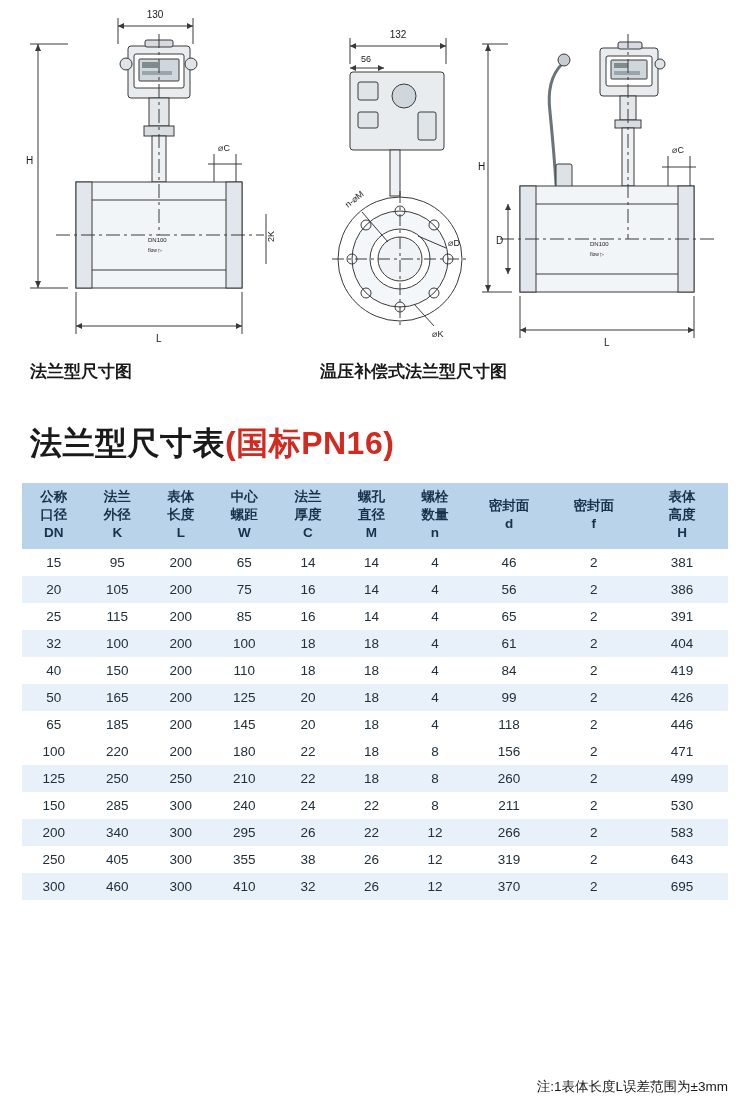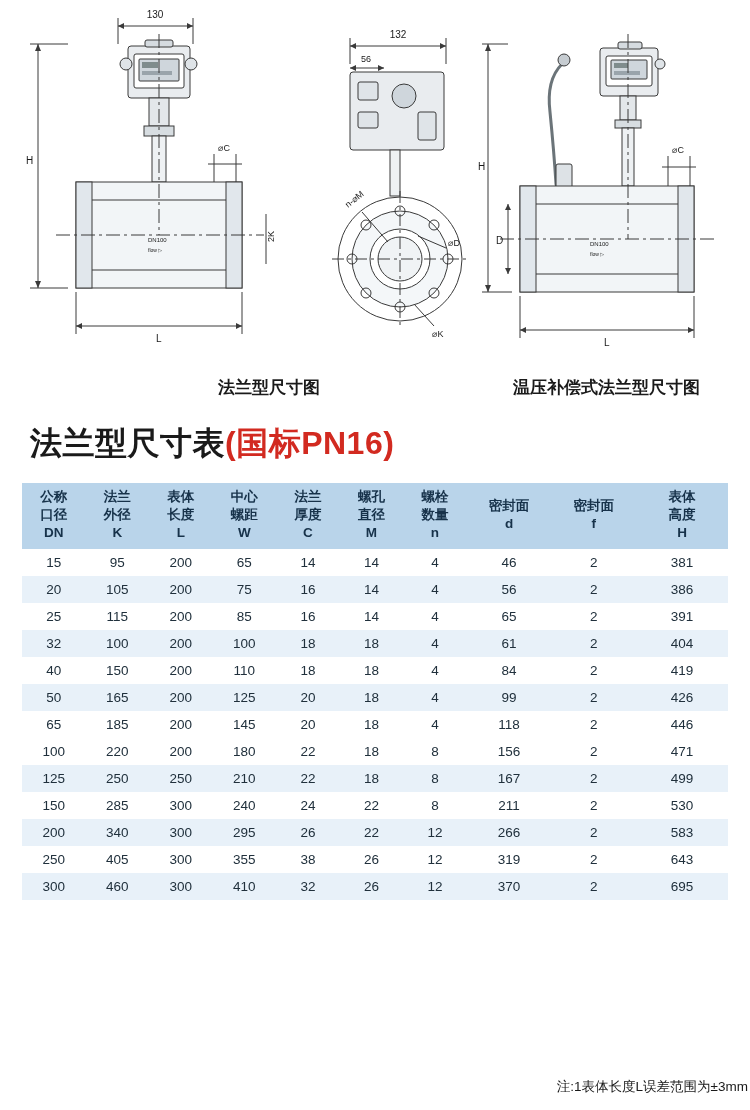--- a/index.html
+++ b/index.html
@@ -15,22 +15,21 @@
     position:relative;
     width:628px;height:400px;
   }
   .caption-row{
     position:absolute;
     top:360px;left:0;width:750px;
     display:flex;
   }
   .caption{
     font-size:17px;font-weight:bold;color:#1a1a1a;
-    text-align:right;
-    margin-top:16px;
+    text-align:left;
   }
   .cap1{width:290px;margin-left:30px;}
   .cap2{width:380px;margin-left:0px;}
 
   .title-block{
     position:absolute;top:422px;left:30px;
     font-size:32px;font-weight:bold;
     letter-spacing:0.5px;
   }
   .title-red{color:#d22a20;}
@@ -64,21 +63,20 @@
   table.dims tr.even td{background:#e8f1f9;}
   .hdr-cn{display:block;}
   .hdr-en{display:block;font-weight:bold;}
 
   .note{
     position:absolute;
     top:1078px;left:0;width:728px;
     text-align:right;
     font-size:13.5px;
     color:#1a1a1a;
-    padding-left:20px;
   }
 
   
   svg{display:block;}
 </style>
 </head>
 <body>
 
 <div class="drawings">
 
@@ -418,21 +416,21 @@
         <td>471</td>
       </tr>
       <tr class="even">
         <td>125</td>
         <td>250</td>
         <td>250</td>
         <td>210</td>
         <td>22</td>
         <td>18</td>
         <td>8</td>
-        <td>167</td>
+        <td>260</td>
         <td>2</td>
         <td>499</td>
       </tr>
       <tr class="odd">
         <td>150</td>
         <td>285</td>
         <td>300</td>
         <td>240</td>
         <td>24</td>
         <td>22</td>

